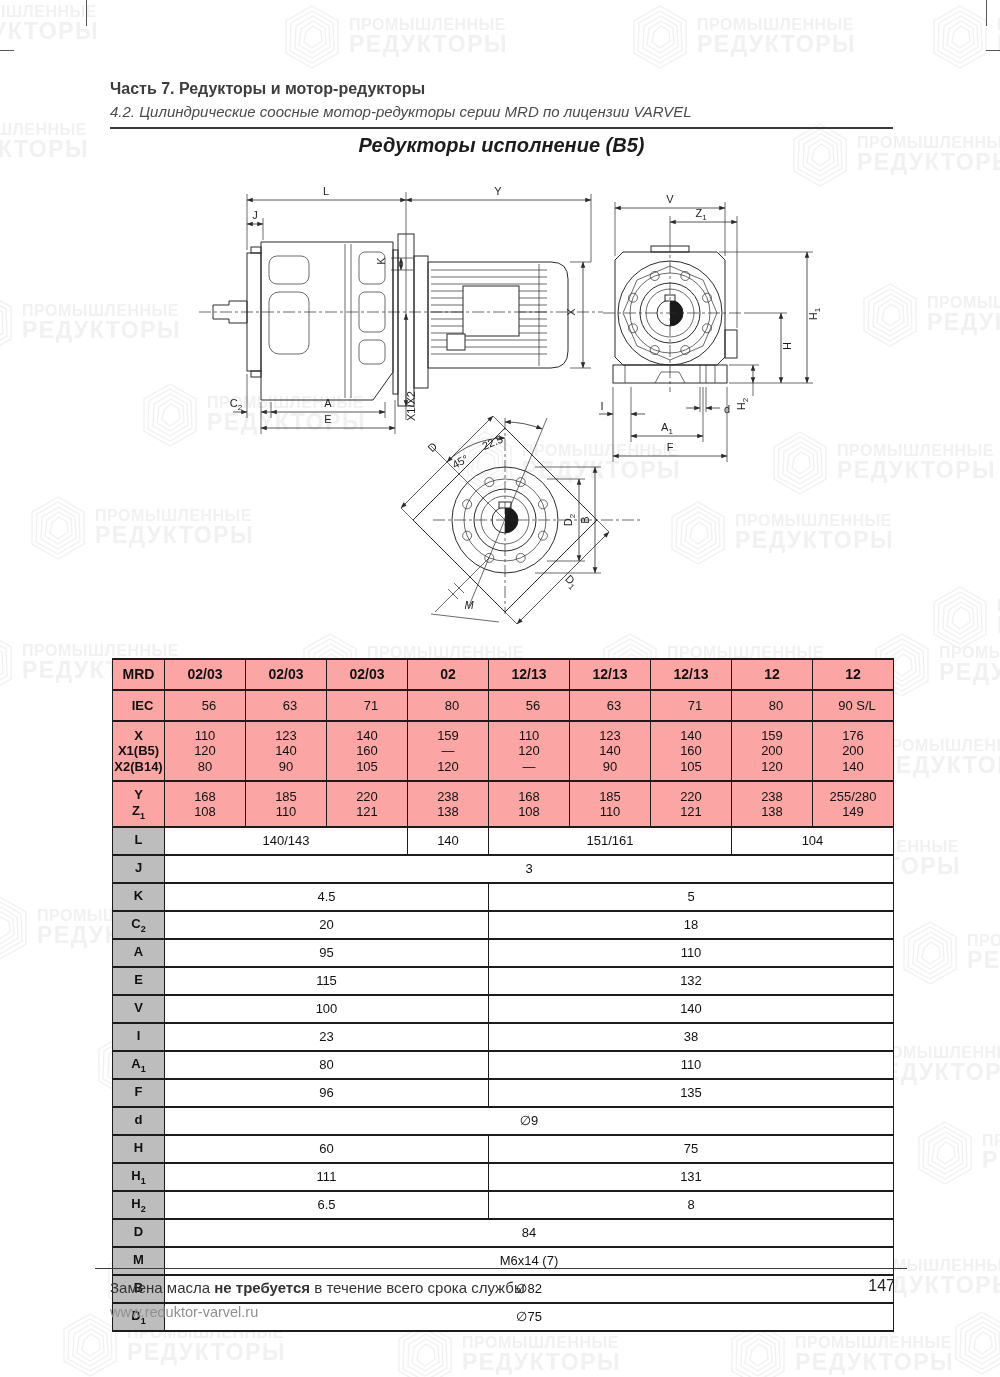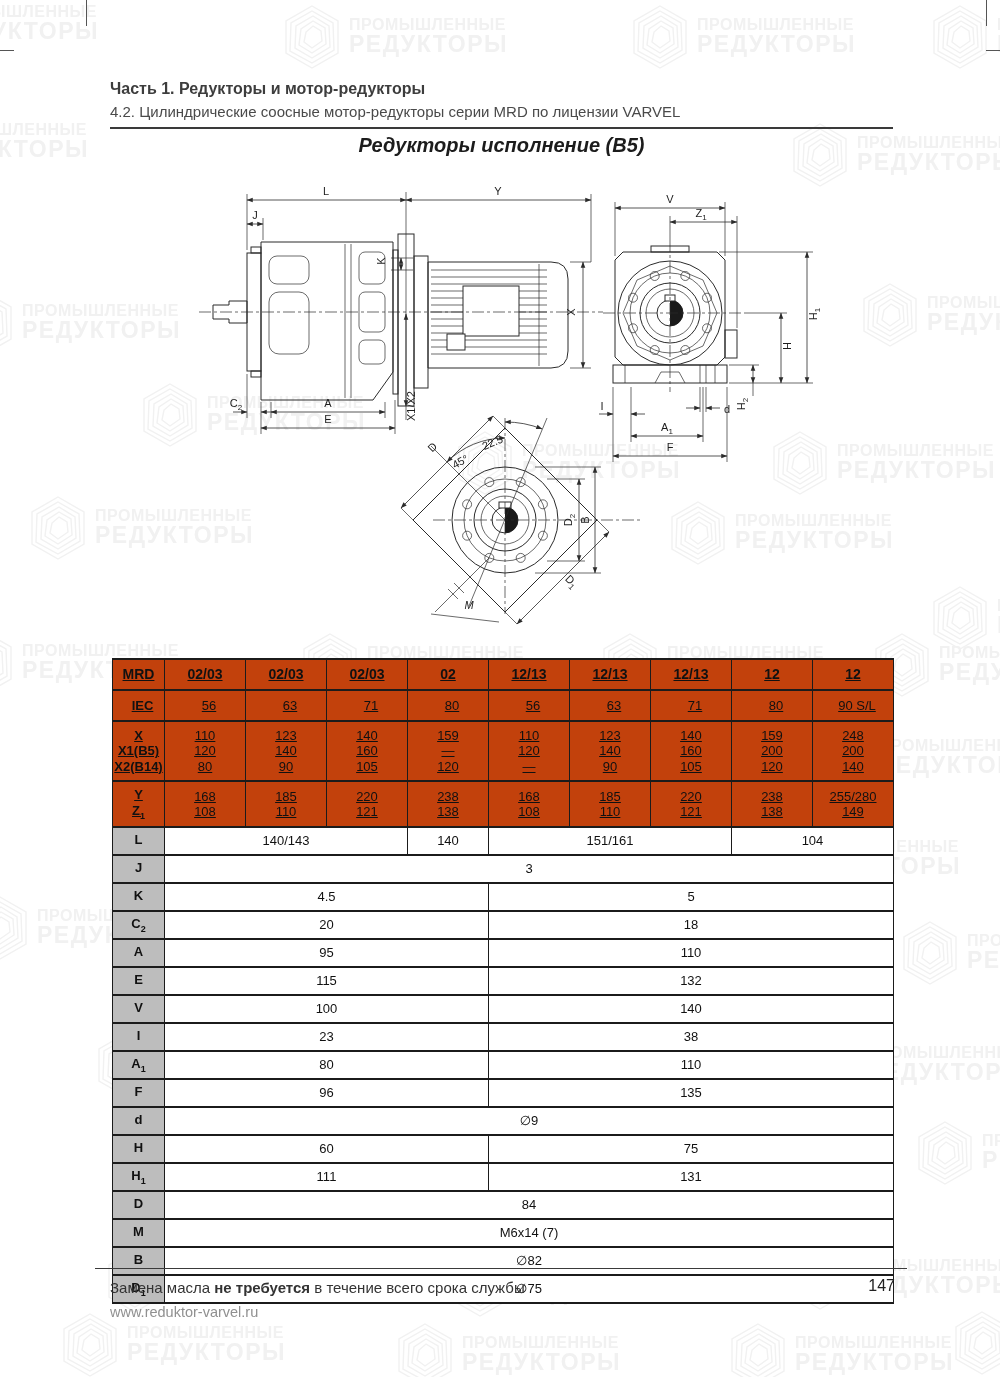--- a/index.html
+++ b/index.html
@@ -11,42 +11,42 @@
   .wm { position:absolute; display:flex; align-items:center; gap:7px;
         color:#f1f1f1; white-space:nowrap; pointer-events:none; }
   .wm svg { width:60px; height:66px; flex:0 0 auto; }
   .wm-text { display:flex; flex-direction:column; line-height:1.02; font-weight:bold; }
   .wm-l1 { font-size:16px; letter-spacing:.5px; }
   .wm-l2 { font-size:23px; letter-spacing:1.5px; }
   
   .crop { position:absolute; background:#555; }
   
   .part-title { position:absolute; left:110px; top:80px; font-size:16px; font-weight:bold; color:#3d3d3d; }
-  .section-subtitle { position:absolute; left:110px; top:103px; font-size:15px; color:#4a4a4a; }
+  .section-subtitle { position:absolute; left:110px; top:103px; font-size:15px; font-style:italic; color:#4a4a4a; }
   .header-rule { position:absolute; left:110px; top:127px; width:783px; border-top:2px solid #3a3a3a; }
   .drawing-title { position:absolute; left:110px; top:134px; width:783px; text-align:center;
                    font-size:20px; font-weight:bold; font-style:italic; color:#1c1c1c; }
   
   .drawings { position:absolute; left:95px; top:162px; width:820px; height:500px; }
   .drawings .tl { stroke-width:.7; }
   .drawings .cl { stroke-width:.7; stroke-dasharray:12 3 3 3; }
   .drawings .dl { stroke-width:.8; marker-start:url(#arr); marker-end:url(#arr); fill:none; }
   .drawings .de { stroke-width:.8; marker-end:url(#arr); }
   .drawings text { font-family:"Liberation Sans",sans-serif; font-size:11px; fill:#1d1d1d;
                    stroke:none; text-anchor:middle; }
   .drawings .ss { font-size:8px; }
   
   table.dims { position:absolute; left:112px; top:658px; width:781px;
                border-collapse:collapse; table-layout:fixed; }
   table.dims td { border-left:1px solid #1b1b1b; border-right:1px solid #1b1b1b;
                   border-top:2px solid #1b1b1b; border-bottom:2px solid #1b1b1b;
                   text-align:center; vertical-align:middle; font-size:13px; color:#111;
                   background:#fff; height:24px; padding:1px 0; line-height:1.18; }
   table.dims td.lbl { background:#bdbdbd; font-weight:bold; }
-  table.dims tr.hdr td { background:#c2410c;text-decoration:underline; }
+  table.dims tr.hdr td { background:#fca5a5; }
   table.dims tr.mrd td { font-weight:bold; font-size:14px; height:27px; }
   table.dims tr.iec td { height:27px;padding-left:8px; }
   table.dims tr.xrow td { height:56px; }
   table.dims tr.yzrow td { height:42px; }
   table.dims sub { font-size:9px; }
   
   .footer-rule { position:absolute; left:95px; top:1268px; width:812px; border-top:1.5px solid #3a3a3a; }
   .footer-note { position:absolute; left:110px; top:1279px; font-size:15px; color:#333; }
   .page-number { position:absolute; left:855px; top:1277px; width:40px; text-align:right;
                  font-size:16px; color:#222; }
@@ -561,21 +561,21 @@
     </svg>
 
   </div>
   </div>
 
 <div class="crop" style="left:86px;top:0;width:1px;height:26px;"></div>
 <div class="crop" style="left:986px;top:0;width:1px;height:26px;"></div>
 <div class="crop" style="left:0;top:50px;width:14px;height:1px;"></div>
 <div class="crop" style="left:986px;top:50px;width:14px;height:1px;"></div>
 
-<div class="part-title">Часть 1. Редукторы и мотор-редукторы</div>
+<div class="part-title">Часть 7. Редукторы и мотор-редукторы</div>
 <div class="section-subtitle">4.2. Цилиндрические соосные мотор-редукторы серии MRD по лицензии VARVEL</div>
 <div class="header-rule"></div>
 <div class="drawing-title">Редукторы исполнение (В5)</div>
 
 <svg class="drawings" viewBox="0 0 820 500">
   <defs>
     <marker id="arr" viewBox="0 0 10 10" refX="9.5" refY="5" markerWidth="10" markerHeight="8" orient="auto-start-reverse">
       <path d="M0.5,1.4 L10,5 L0.5,8.6 z" fill="#2b2b2b"></path>
     </marker>
   </defs>
@@ -848,21 +848,21 @@
           <div>140</div>
           <div>160</div>
           <div>105</div>
         </td>
     <td>
           <div>159</div>
           <div>200</div>
           <div>120</div>
         </td>
     <td>
-          <div>248</div>
+          <div>176</div>
           <div>200</div>
           <div>140</div>
         </td>
   </tr>
   <tr class="hdr yzrow">
     <td class="lbl">
       <div>Y</div>
       <div><span>Z</span><sub>1</sub></div>
     </td>
     <td>
@@ -962,20 +962,25 @@
     <td class="lbl"><span>H</span><sub></sub></td>
     <td colspan="4">60</td>
     <td colspan="5">75</td>
   </tr>
   <tr>
     <td class="lbl"><span>H</span><sub>1</sub></td>
     <td colspan="4">111</td>
     <td colspan="5">131</td>
   </tr>
   <tr>
+    <td class="lbl"><span>H</span><sub>2</sub></td>
+    <td colspan="4">6.5</td>
+    <td colspan="5">8</td>
+  </tr>
+  <tr>
     <td class="lbl"><span>D</span><sub></sub></td>
     <td colspan="9">84</td>
   </tr>
   <tr>
     <td class="lbl"><span>M</span><sub></sub></td>
     <td colspan="9">M6x14 (7)</td>
   </tr>
   <tr>
     <td class="lbl"><span>B</span><sub></sub></td>
     <td colspan="9">∅82</td>

